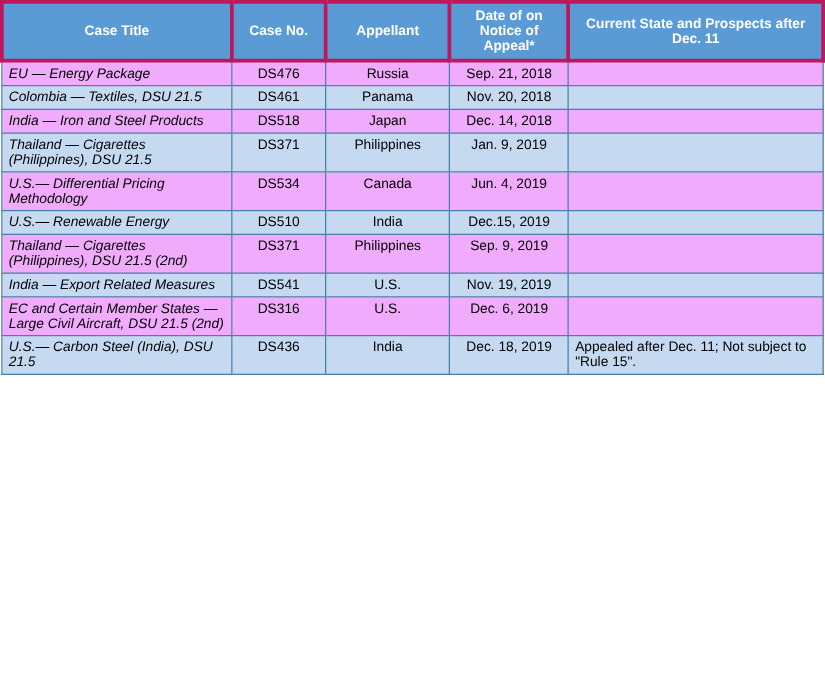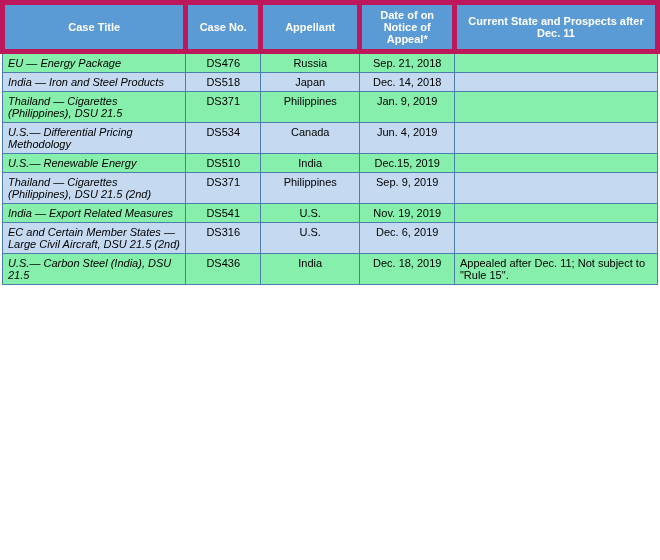--- a/index.html
+++ b/index.html
@@ -12,29 +12,29 @@
     table {
       width: 660px;
       border-collapse: collapse;
       border: 1px solid #4a7eab;
     }
     thead tr {
       background-color: #5b9bd5;
       color: #fff;
     }
     thead th {
-      border: 5px solid #be185d;
+      border: 3px solid #be185d;
       padding: 4px 5px;
       text-align: center;
       font-weight: bold;
       font-size: 11px;
       vertical-align: middle;
     }
     tbody tr {
-      background-color: #86efac;
+      background-color: #f0abfc;
     }
     tbody tr:nth-child(even) {
       background-color: #c5d9f1;
     }
     tbody td {
       border: 1px solid #4a7eab;
       padding: 3px 5px;
       vertical-align: top;
       font-style: italic;
       font-size: 11px;
@@ -77,20 +77,27 @@
       <th class="date-col">Date of on Notice of Appeal*</th>
       <th class="state-col">Current State and Prospects after Dec. 11</th>
     </tr>
   </thead>
   <tbody id="table-body">
   <tr>
         <td style="font-style: italic;">EU — Energy Package</td>
         <td>DS476</td>
         <td>Russia</td>
         <td>Sep. 21, 2018</td>
+        <td></td>
+      </tr>
+      <tr>
+        <td style="font-style: italic;">Colombia — Textiles, DSU 21.5</td>
+        <td>DS461</td>
+        <td>Panama</td>
+        <td>Nov. 20, 2018</td>
         <td></td>
       </tr>
       <tr>
         <td style="font-style: italic;">India — Iron and Steel Products</td>
         <td>DS518</td>
         <td>Japan</td>
         <td>Dec. 14, 2018</td>
         <td></td>
       </tr>
       <tr>

